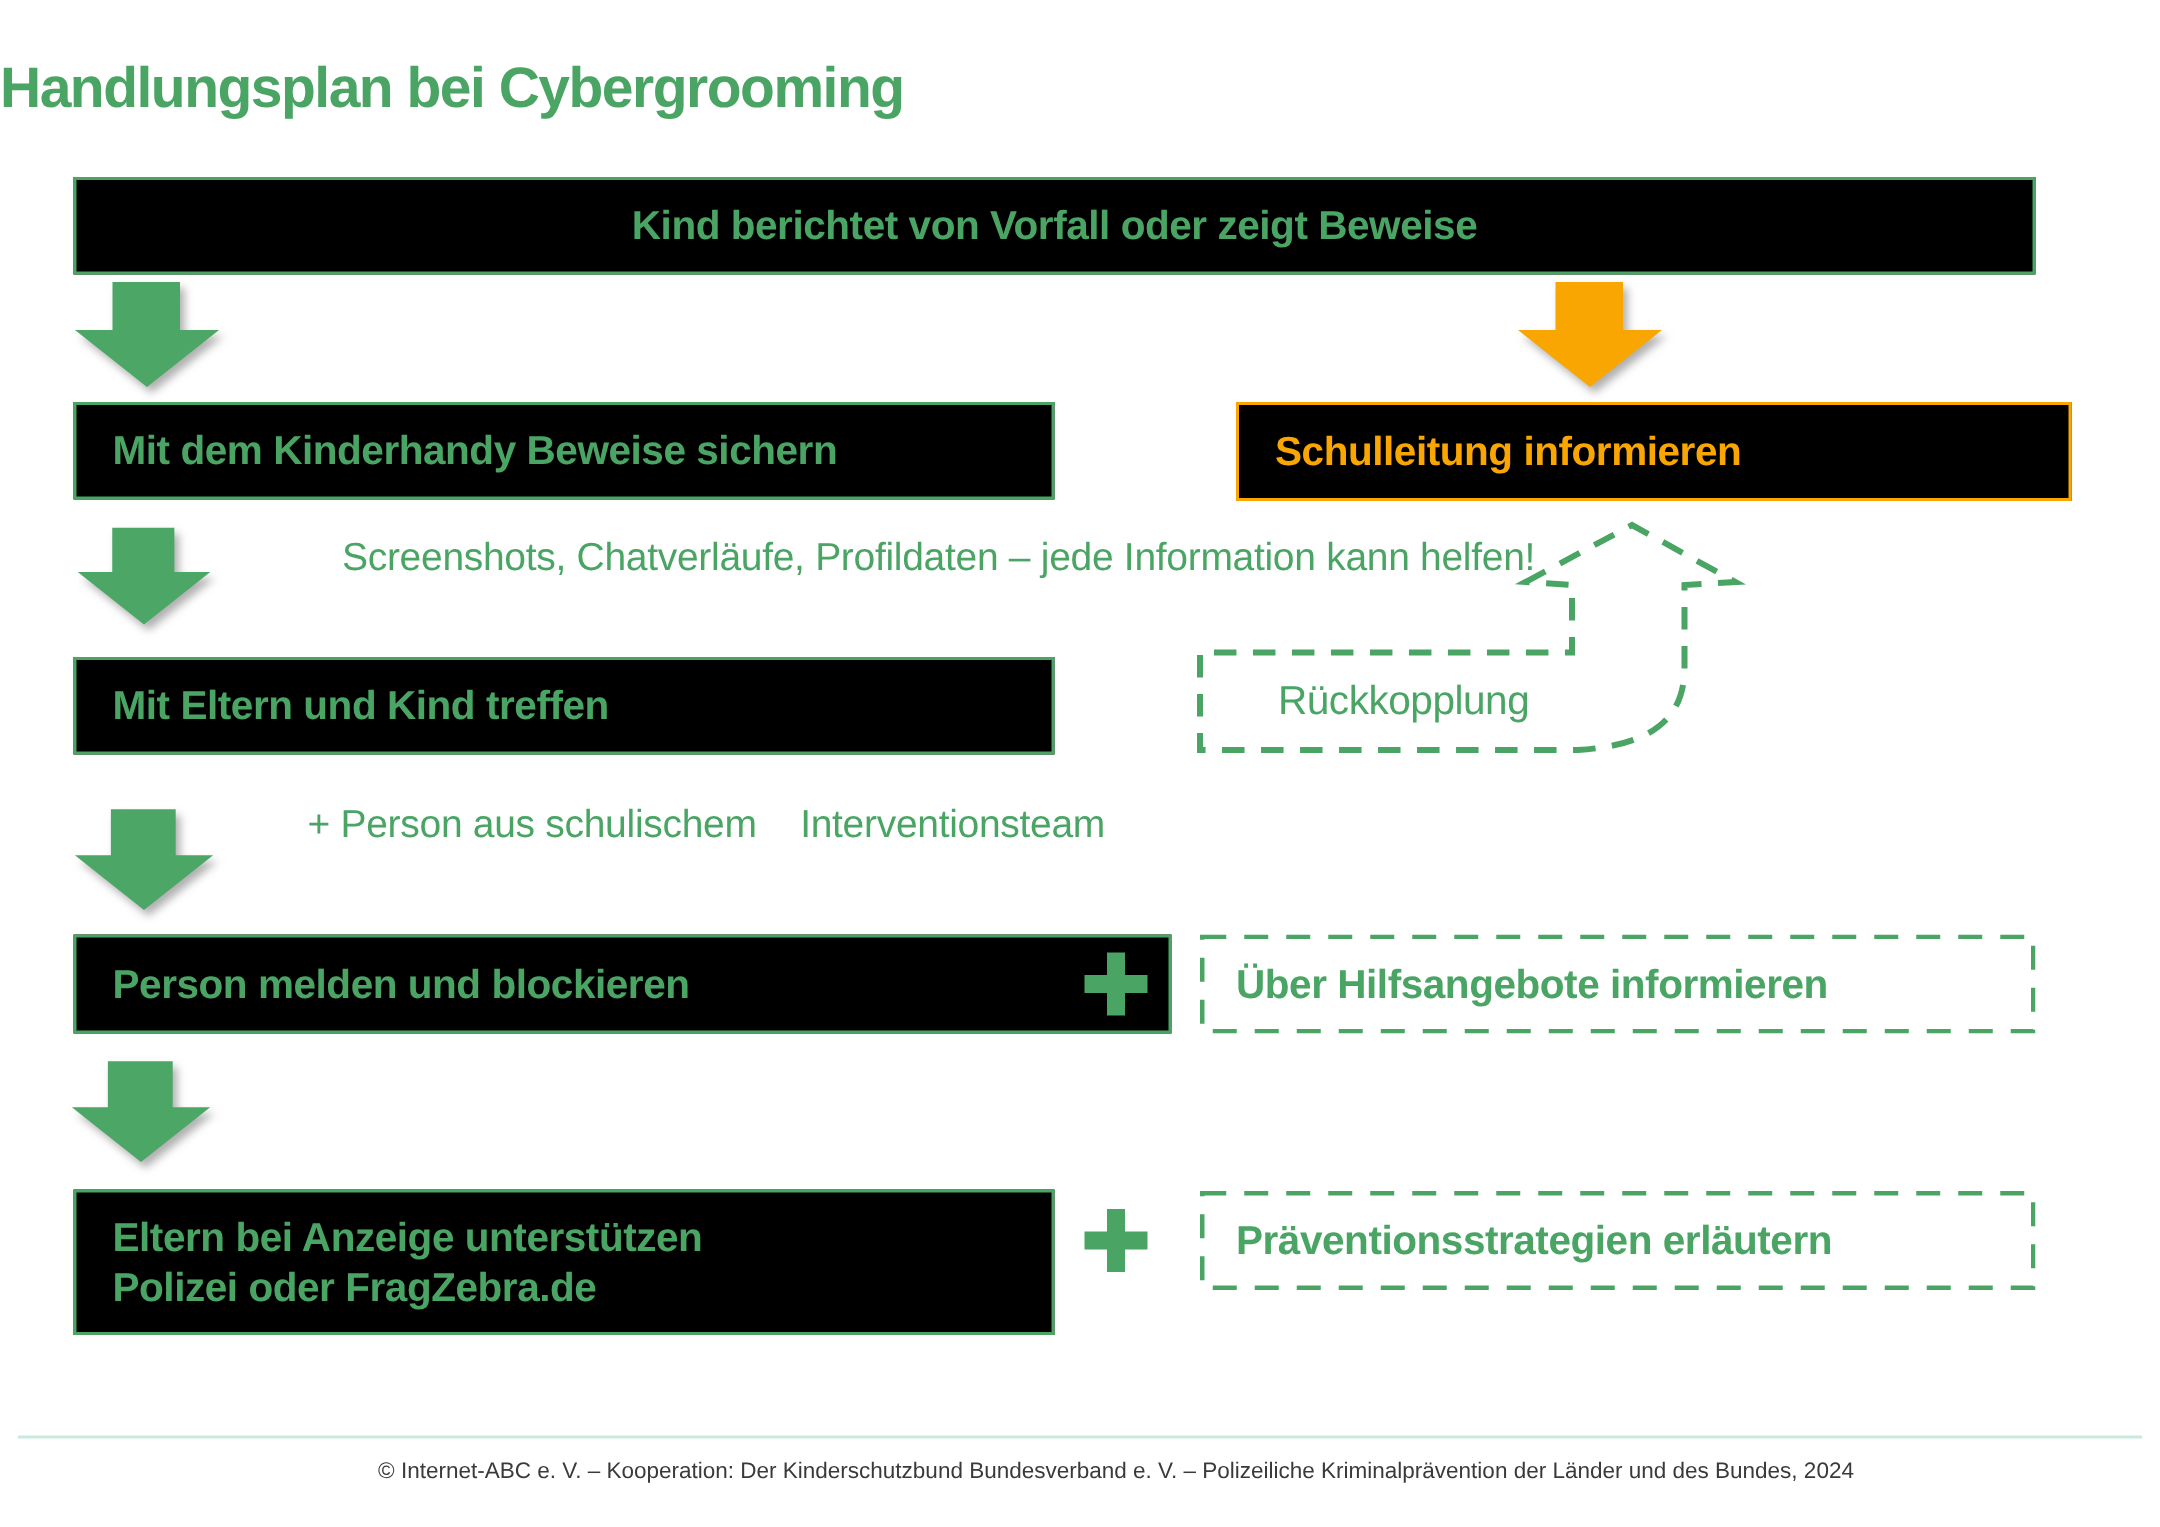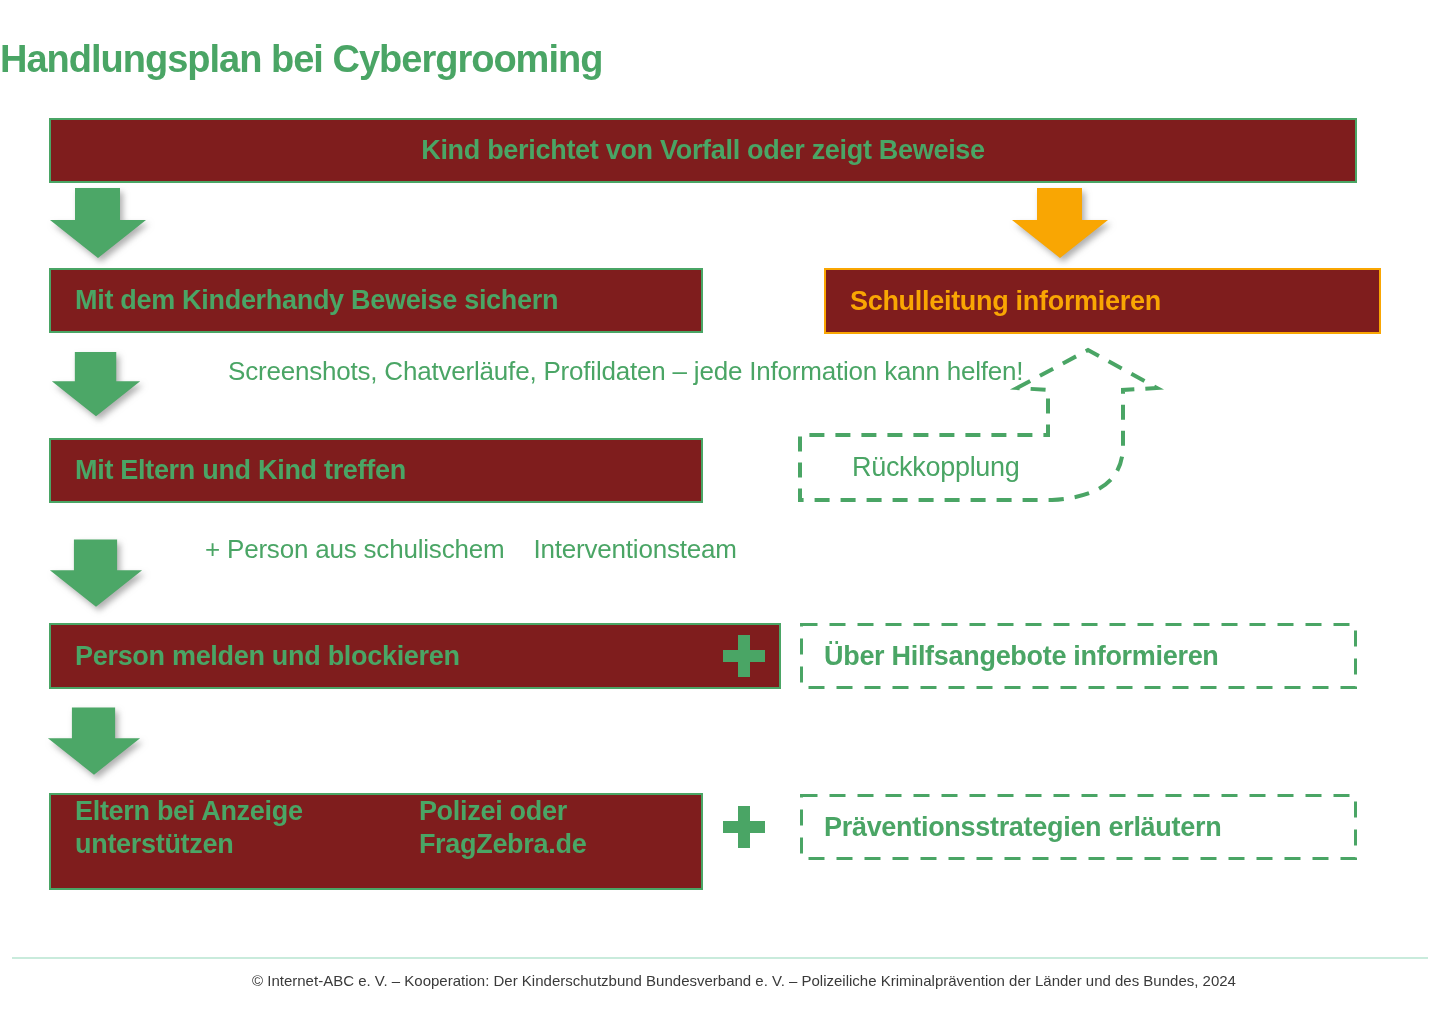--- a/index.html
+++ b/index.html
@@ -22,27 +22,27 @@
     position:absolute;left:0;top:38px;width:100%;
     font-size:38px;font-weight:bold;letter-spacing:-1px;
     color:var(--green);
   }
   .box{
     position:absolute;box-sizing:border-box;
     border:2px solid var(--green);
     color:var(--green);
     font-weight:bold;font-size:27px;letter-spacing:-0.3px;
     display:flex;align-items:center;
-    background:#7f1d1d;
+    background:#000000;
   }
   .box.center{justify-content:center;}
   .box.padded{padding-left:24px;}
   .box.orange{border-color:var(--orange);color:var(--orange);margin-left:24px;}
   .box .line{display:block;}
-  .multiline{flex-direction:row;align-items:flex-start;justify-content:center;line-height:33px;}
+  .multiline{flex-direction:column;align-items:flex-start;justify-content:center;line-height:33px;}
   .arrow{position:absolute;filter:drop-shadow(3px 4px 3px rgba(95,95,95,0.5));}
   .note{
     position:absolute;color:var(--green);
     font-size:26px;line-height:33px;font-weight:400;letter-spacing:-0.2px;
     white-space:nowrap;
   }
   .note .indent{padding-left:22px;}
   .plus{position:absolute;width:42px;height:42px;}
   .plus::before,.plus::after{
     content:"";position:absolute;background:var(--green);

